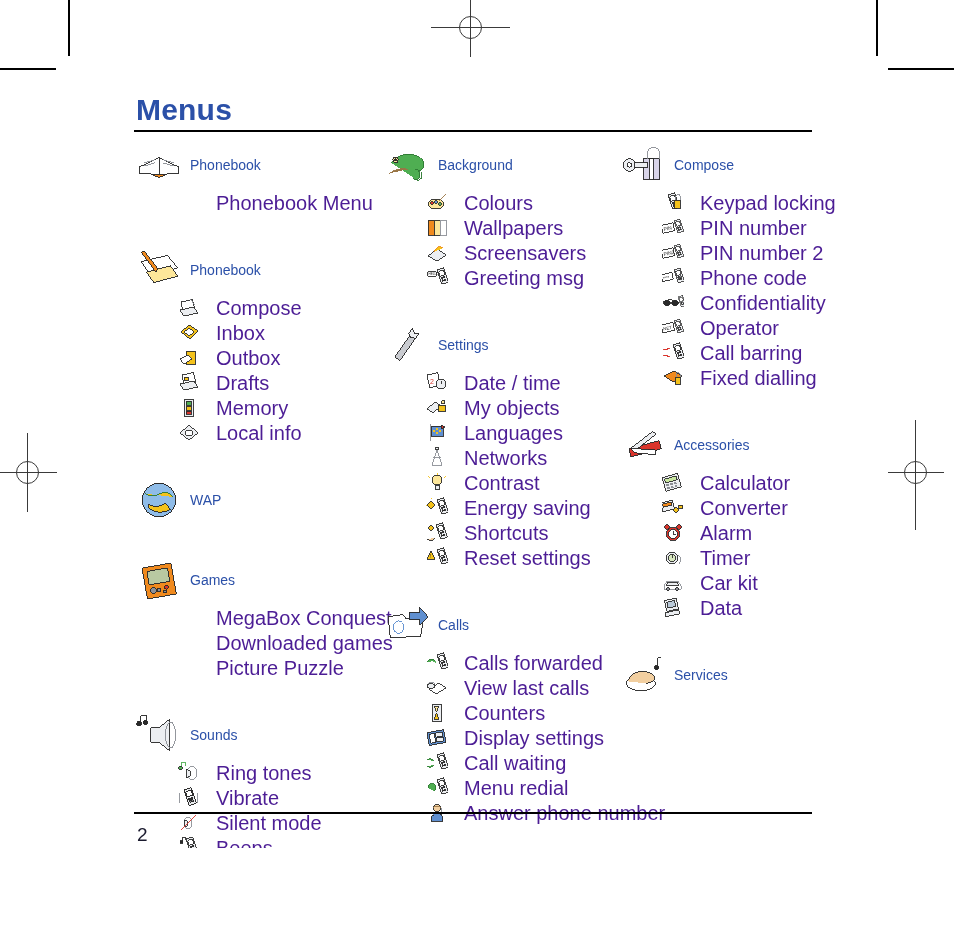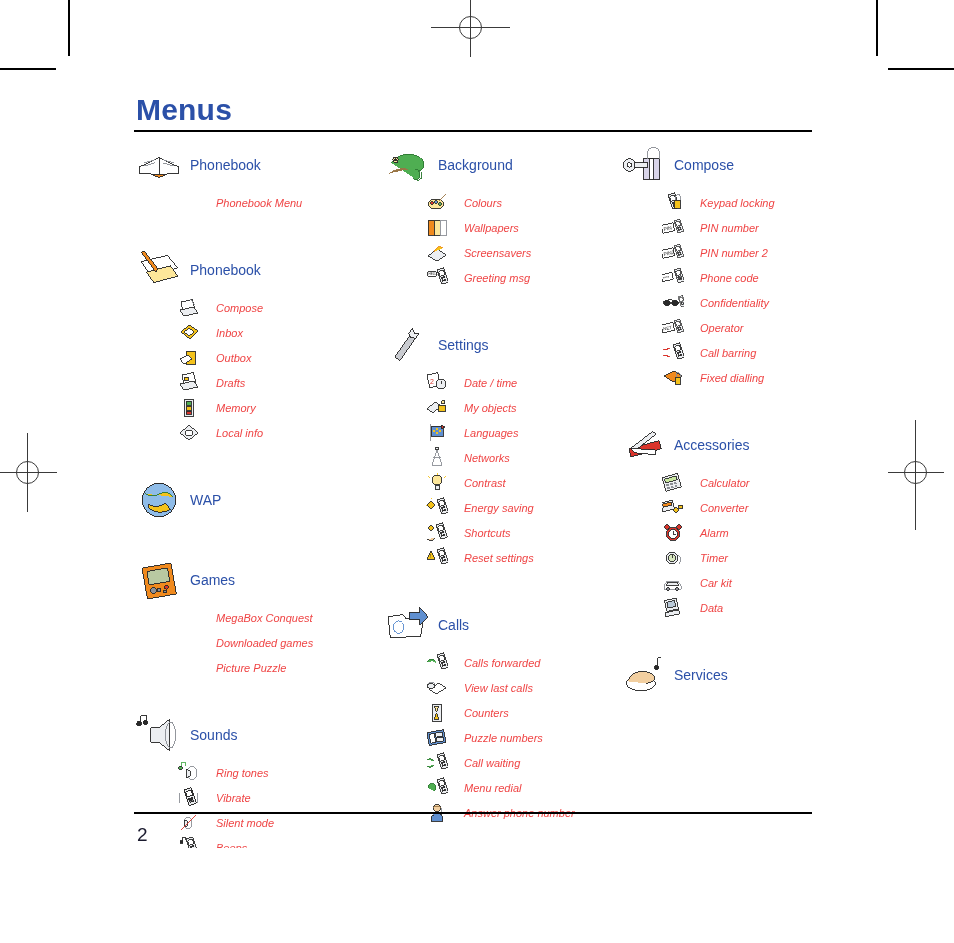--- a/index.html
+++ b/index.html
@@ -115,25 +115,24 @@
   }
   .item-icon {
     width: 34px;
     flex: 0 0 34px;
     height: 22px;
     position: relative;
     margin-left: 44px;
     margin-right: 10px;
   }
   .item-label {
-    font-size: 11px;
-    color: #ef4444;
+    font-size: 20px;
+    color: #4c1d95;
     white-space: nowrap;
     line-height: 18px;
-    font-style: italic;
   }
   .item.noicon .item-label { margin-left: 88px; }
 
   
   .ic {
     position: absolute;
     left: 50%;
     top: 50%;
     transform: translate(-50%, -50%);
     display: block;
@@ -674,21 +673,21 @@
               <g transform="scale(2)">
                 <g transform="rotate(-10 11 11)">
                   <rect x="2" y="4" width="17" height="13" fill="#5f8fd0" stroke="#2a2a2a" stroke-width="0.9"></rect>
                   <rect x="4" y="6" width="5" height="9" fill="#ffffff" stroke="#2a2a2a" stroke-width="0.9"></rect>
                   <rect x="10" y="6" width="7" height="4" fill="#eceef1" stroke="#2a2a2a" stroke-width="0.9"></rect>
                   <rect x="10" y="11" width="7" height="4" fill="#eceef1" stroke="#2a2a2a" stroke-width="0.9"></rect>
                 </g>
               </g>
             </svg>
           </span>
-          <span class="item-label">Puzzle numbers</span>
+          <span class="item-label">Display settings</span>
         </div>
         <div class="item">
           <span class="item-icon">
             <svg class="ic" width="22" height="22" viewBox="0 0 44 44" xmlns="http://www.w3.org/2000/svg" style="shape-rendering:crispEdges">
               <g transform="scale(2)">
                 <g transform="translate(11,3) scale(1) rotate(-18)">
                   <rect x="0" y="0" width="7" height="15" fill="#eceef1" stroke="#2a2a2a" stroke-width="0.9"></rect>
                   <rect x="1" y="2" width="5" height="5" fill="#ffffff" stroke="#2a2a2a" stroke-width="0.9"></rect>
                   <rect x="1.6" y="8.5" width="1.4" height="1.4" fill="#8c8f96" stroke="#2a2a2a" stroke-width="0.9"></rect>
                   <rect x="3.8" y="8.5" width="1.4" height="1.4" fill="#8c8f96" stroke="#2a2a2a" stroke-width="0.9"></rect>

